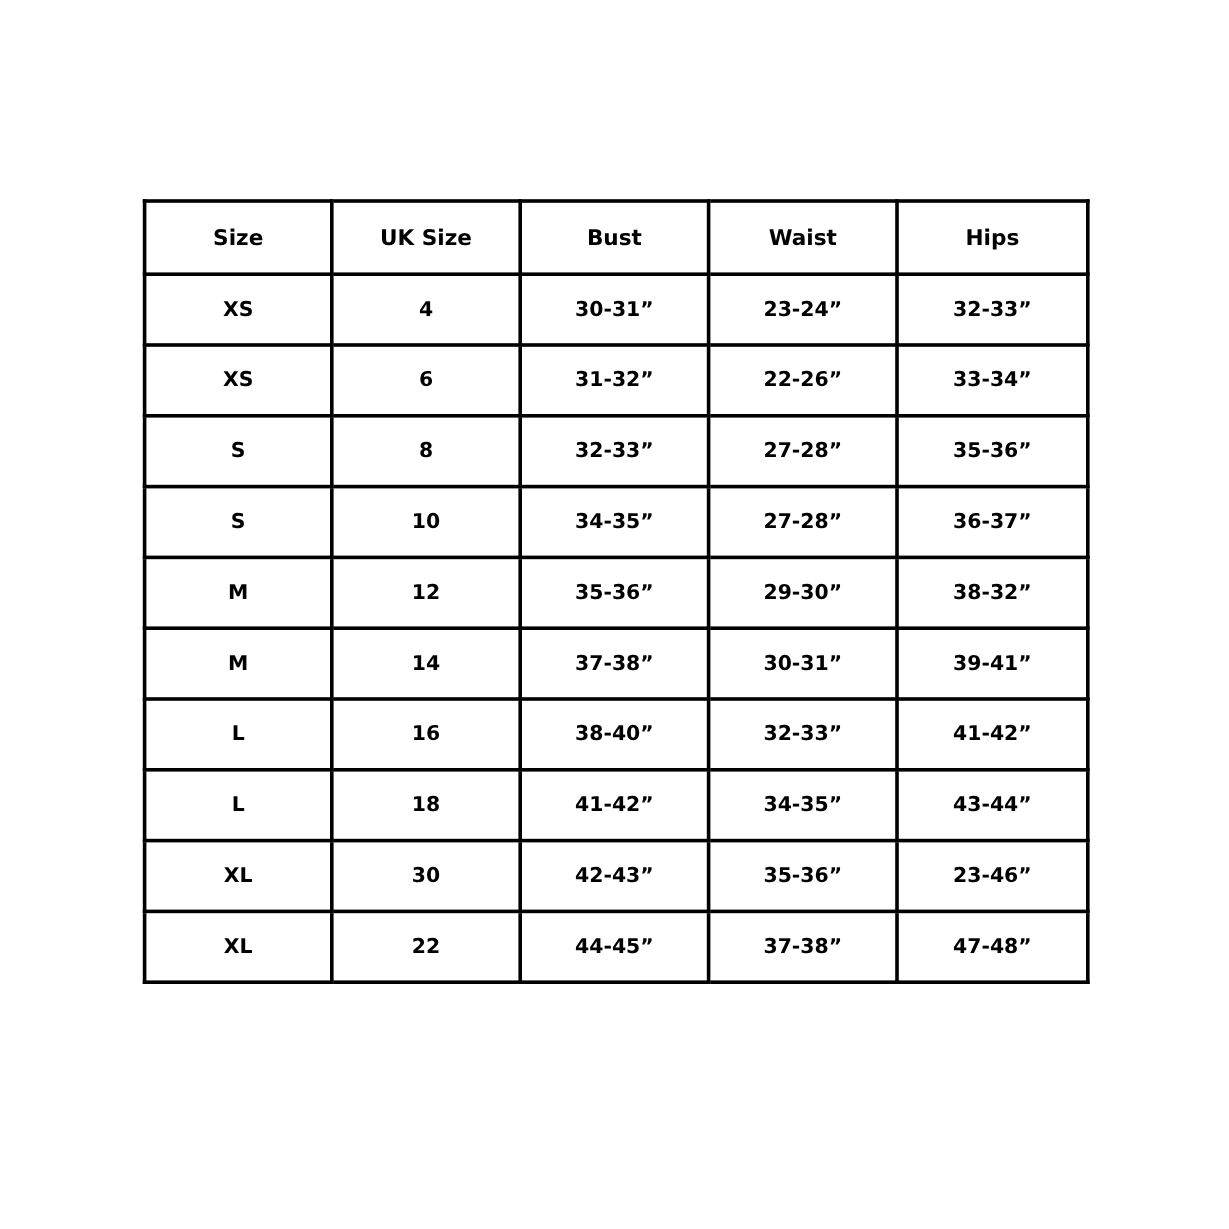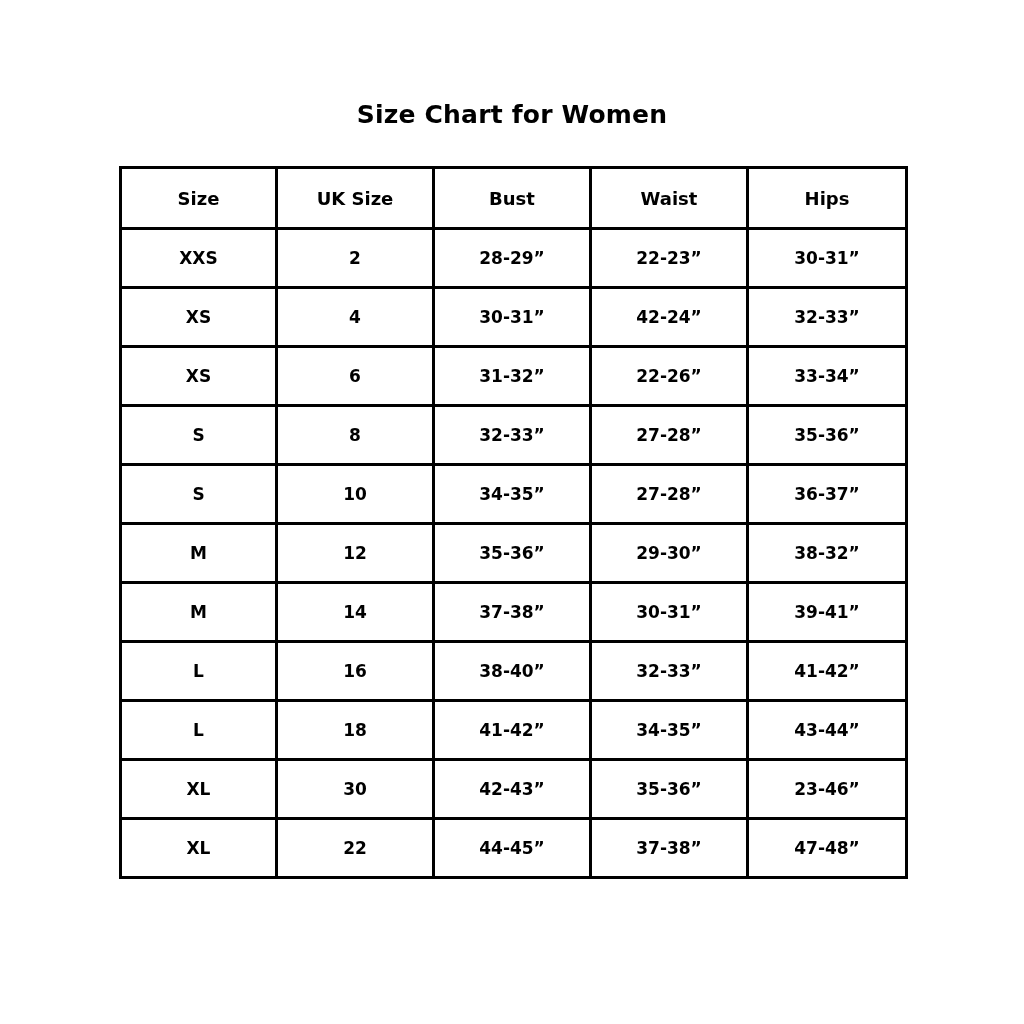--- a/index.html
+++ b/index.html
@@ -59,21 +59,20 @@
   col.c-uk   { width: 157px; }
   col.c-bust { width: 157px; }
   col.c-waist{ width: 157px; }
   col.c-hips { width: 159px; }
 </style>
 </head>
 <body>
 
 <div class="page">
 
-  <div class="chart-title">Size Chart for Women</div>
 
   <div class="table-wrap">
     <table class="size-table">
       <colgroup>
         <col class="c-size">
         <col class="c-uk">
         <col class="c-bust">
         <col class="c-waist">
         <col class="c-hips">
       </colgroup>
@@ -81,31 +80,24 @@
         <tr>
           <th>Size</th>
           <th>UK Size</th>
           <th>Bust</th>
           <th>Waist</th>
           <th>Hips</th>
         </tr>
       </thead>
       <tbody>
         <tr>
-          <td>XXS</td>
-          <td>2</td>
-          <td>28-29”</td>
-          <td>22-23”</td>
-          <td>30-31”</td>
-        </tr>
-        <tr>
           <td>XS</td>
           <td>4</td>
           <td>30-31”</td>
-          <td>42-24”</td>
+          <td>23-24”</td>
           <td>32-33”</td>
         </tr>
         <tr>
           <td>XS</td>
           <td>6</td>
           <td>31-32”</td>
           <td>22-26”</td>
           <td>33-34”</td>
         </tr>
         <tr>

